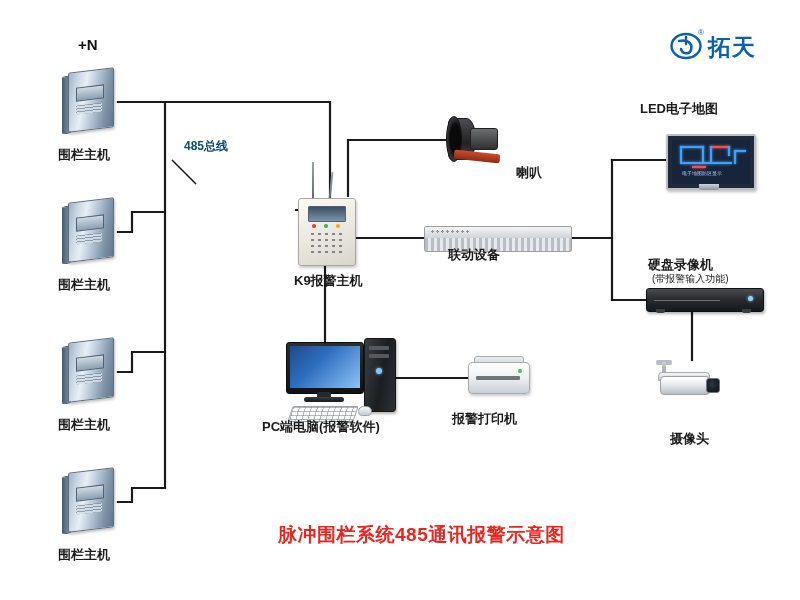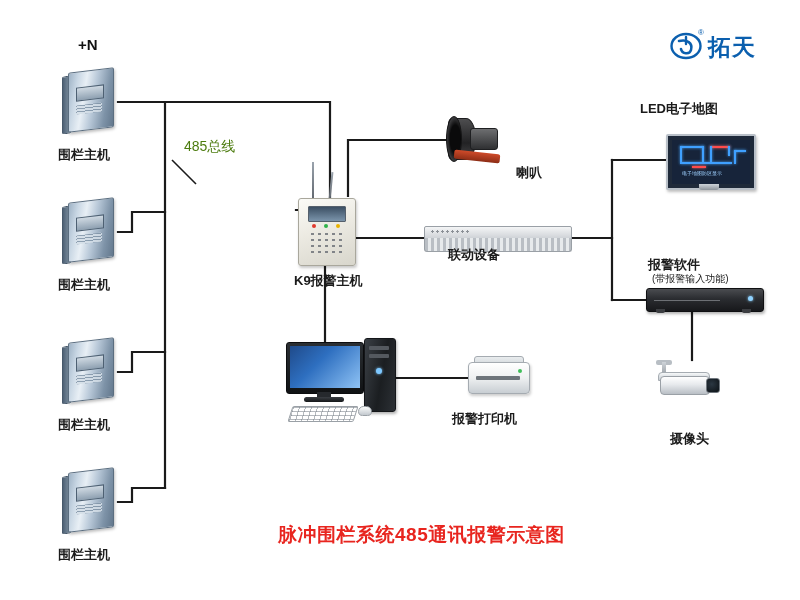--- a/index.html
+++ b/index.html
@@ -8,21 +8,21 @@
     background:#ffffff;
     font-family:"Liberation Sans","DejaVu Sans",sans-serif;
     position:relative;
     overflow:hidden;
   }
   .stage{position:absolute;left:0;top:0;width:800px;height:600px;}
   .lbl{position:absolute;color:#1b1b1b;font-size:13px;font-weight:bold;white-space:nowrap;}
   .lbl.sm{font-size:10px;font-weight:normal;text-align:center;}
   .title{position:absolute;color:#e8251f;font-size:19px;font-weight:bold;white-space:nowrap;letter-spacing:0.5px;}
   .plusn{position:absolute;color:#111;font-size:15px;font-weight:bold;}
-  .busLabel{position:absolute;color:#4d7c0f;font-size:14px;font-weight:normal;}
+  .busLabel{position:absolute;color:#0c4a6e;font-size:12px;font-weight:bold;}
 
   
   .fence{position:absolute;width:56px;height:62px;}
   .fence .body{
     position:absolute;left:6px;top:0;width:44px;height:58px;
     background:linear-gradient(100deg,#9fb3c6 0%,#c9d7e4 18%,#e8eff5 35%,#b8c8d8 55%,#7e93a8 80%,#63788d 100%);
     border:1px solid #5b6e80;
     border-radius:2px;
     transform:skewY(-7deg);
     box-shadow:1px 2px 3px rgba(0,0,0,.25);
@@ -291,21 +291,21 @@
   </div>
   <div class="lbl" style="left:640px;top:100px;">LED电子地图</div>
 
   <div class="dvr" style="left:646px;top:288px;">
     <div class="b"></div>
     <div class="line"></div>
     <div class="pwr"></div>
     <div class="ft" style="left:10px;"></div>
     <div class="ft" style="left:96px;"></div>
   </div>
-  <div class="lbl" style="left:648px;top:256px;">报警软件</div>
+  <div class="lbl" style="left:648px;top:256px;">硬盘录像机</div>
   <div class="lbl sm" style="left:652px;top:272px;">(带报警输入功能)</div>
 
   <div class="cam" style="left:656px;top:360px;">
     <div class="mount"></div>
     <div class="arm"></div>
     <div class="sun"></div>
     <div class="body"></div>
     <div class="lens"></div>
   </div>
   <div class="lbl" style="left:670px;top:430px;">摄像头</div>
@@ -318,20 +318,21 @@
     <div class="base"></div>
   </div>
   <div class="tower" style="left:364px;top:338px;">
     <div class="b"></div>
     <div class="bay" style="top:8px;"></div>
     <div class="bay" style="top:16px;"></div>
     <div class="pw"></div>
   </div>
   <div class="kbd" style="left:290px;top:406px;"></div>
   <div class="mouse" style="left:358px;top:406px;"></div>
+  <div class="lbl" style="left:262px;top:418px;">PC端电脑(报警软件)</div>
 
   <div class="printer" style="left:468px;top:356px;">
     <div class="top"></div>
     <div class="b"></div>
     <div class="slot"></div>
     <div class="led"></div>
   </div>
   <div class="lbl" style="left:452px;top:410px;text-align:right;">报警打印机</div>
 
   <div class="logo" style="left:670px;top:28px;">

